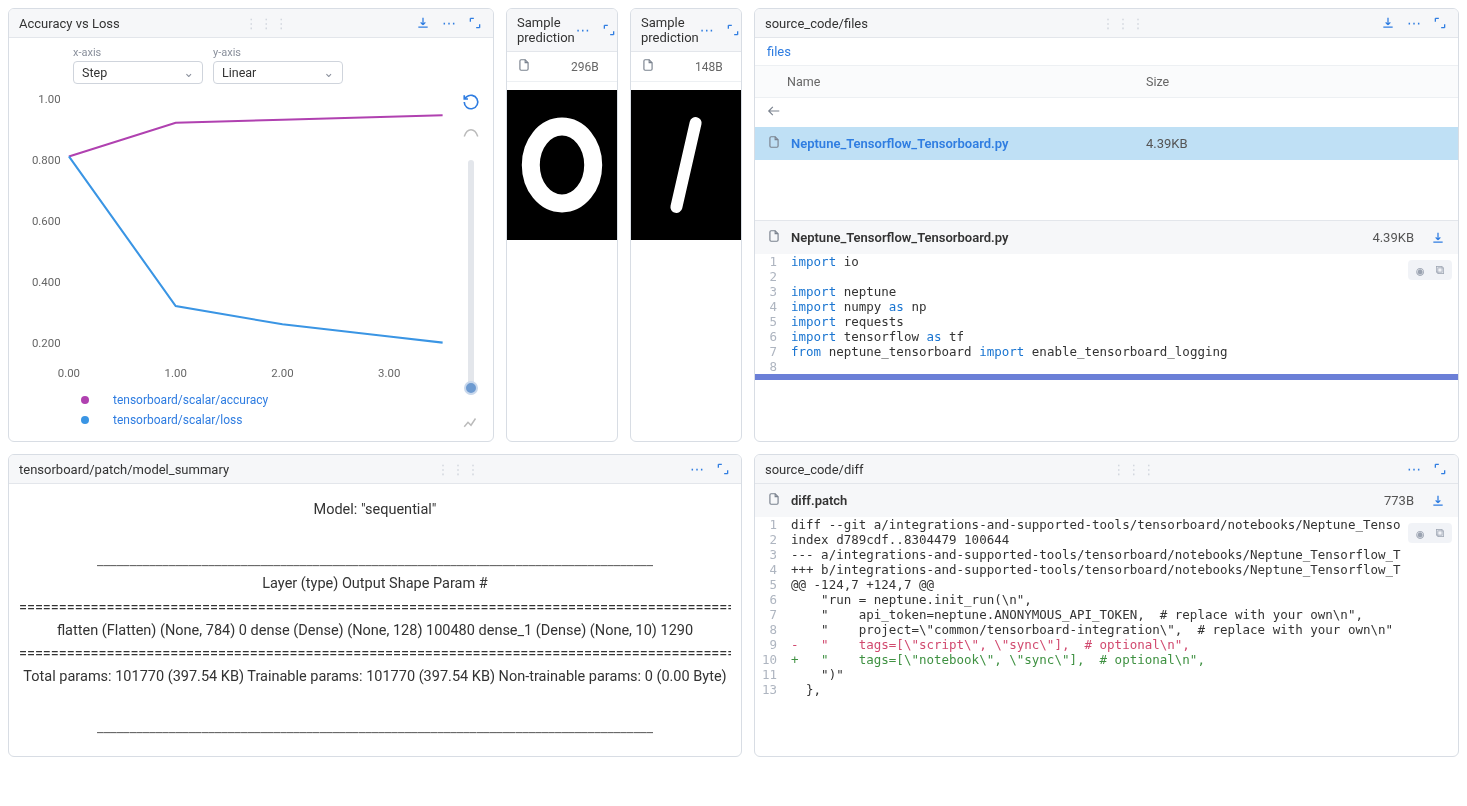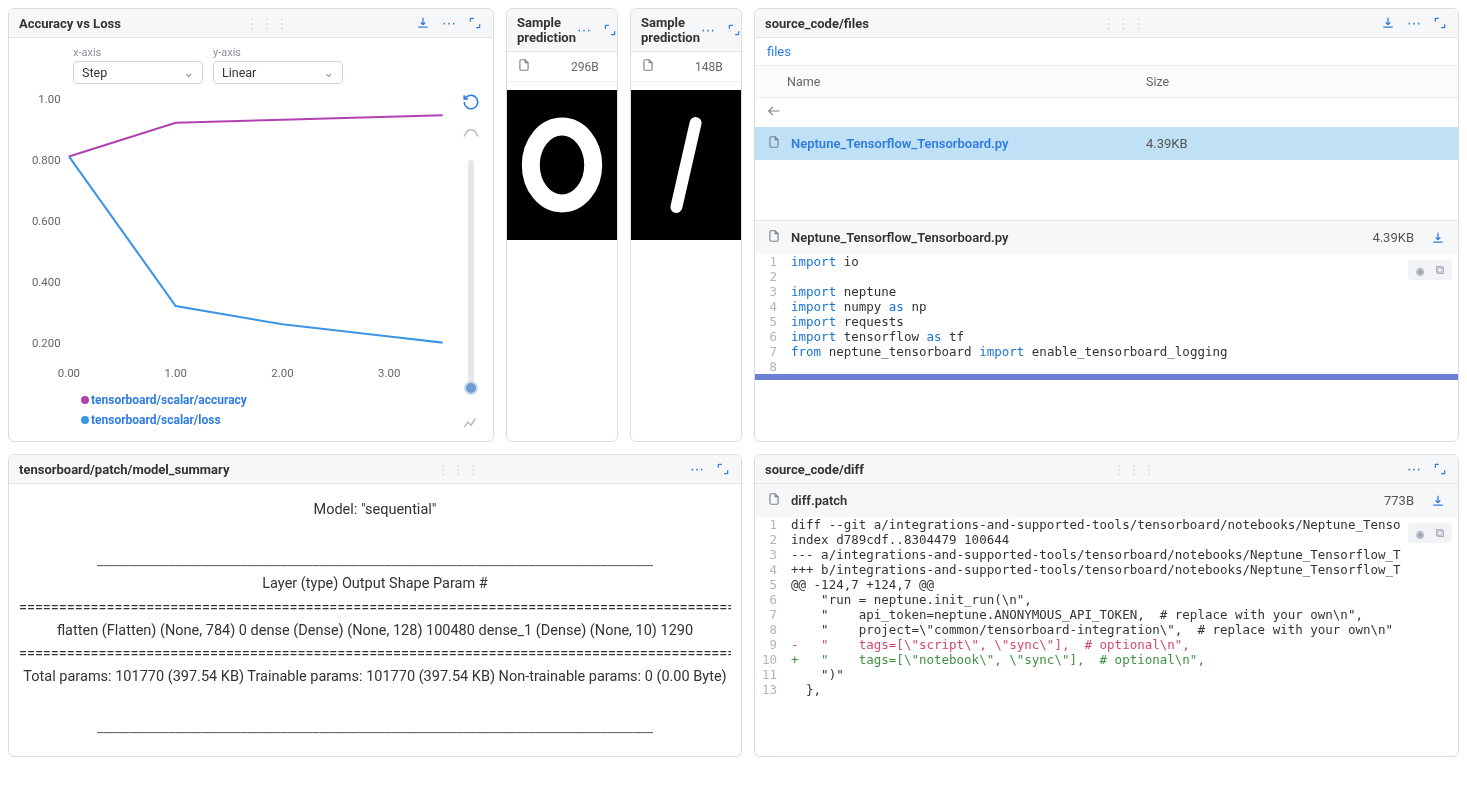--- a/index.html
+++ b/index.html
@@ -23,21 +23,21 @@
   overflow: hidden;
 }
 .panel-header {
   display: flex;
   align-items: center;
   justify-content: space-between;
   padding: 6px 10px;
   background: #f6f7f9;
   border-bottom: 1px solid #e3e6eb;
 }
-.panel-title { font-size: 13px; font-weight: 700; color: #333; }
+.panel-title { font-size: 13px; font-weight: 400; color: #333; }
 .panel-header-icons { display: flex; gap: 10px; align-items: center; }
 .icon-btn {
   width: 16px; height: 16px;
   display: inline-flex; align-items: center; justify-content: center;
   color: #2f7de1; cursor: pointer;
   font-size: 14px;
 }
 .drag-handle { color: #d0d5dd; letter-spacing: 2px; user-select: none; cursor: grab;}
 .axis-controls { display:flex; gap:10px; padding: 8px 10px 0 64px; }
 .axis-block { display:flex; flex-direction:column; gap:2px; }
@@ -45,21 +45,21 @@
 .dropdown {
   display:flex; align-items:center; justify-content:space-between;
   border:1px solid #cfd4dc; border-radius:4px; padding:3px 8px;
   width: 130px; background:#fff; cursor:pointer; font-size:12.5px;
 }
 .chevron { color:#8a909c; }
 .chart-body { display:flex; padding:4px 8px 8px 8px; gap:4px; }
 .chart-area { flex:1; position:relative; }
 .chart-svg { width:100%; height:auto; display:block; }
 .chart-legend { padding:4px 0 6px 64px; display:flex; flex-direction:column; gap:6px; font-size:12px;}
-.legend-item { display:flex; align-items:center; gap:2px; color:#2f7de1;font-weight:bold;}
+.legend-item { display:flex; align-items:center; gap:24px; color:#2f7de1;}
 .legend-dot { width:8px; height:8px; border-radius:50%; display:inline-block; }
 .chart-side { width:28px; display:flex; flex-direction:column; align-items:center; gap:10px; padding-top:4px;}
 .chart-side .side-btn { width:20px; height:20px; display:flex; align-items:center; justify-content:center; color:#8a909c;}
 .scroll-track { width:6px; background:#e3e6eb; border-radius:3px; flex:1; margin:8px 0; position:relative;}
 .scroll-thumb { position:absolute; bottom:0; left:-4px; width:14px; height:14px; border-radius:50%; background:#6e9bd1; border:2px solid #c9d8ec;}
 .sample-stack { display:flex; flex-direction:row; gap:12px; }
 .sample-file-row {
   display:flex; align-items:center; gap:20px; padding:6px 10px;
   border-bottom:1px solid #edf0f3;
 }

